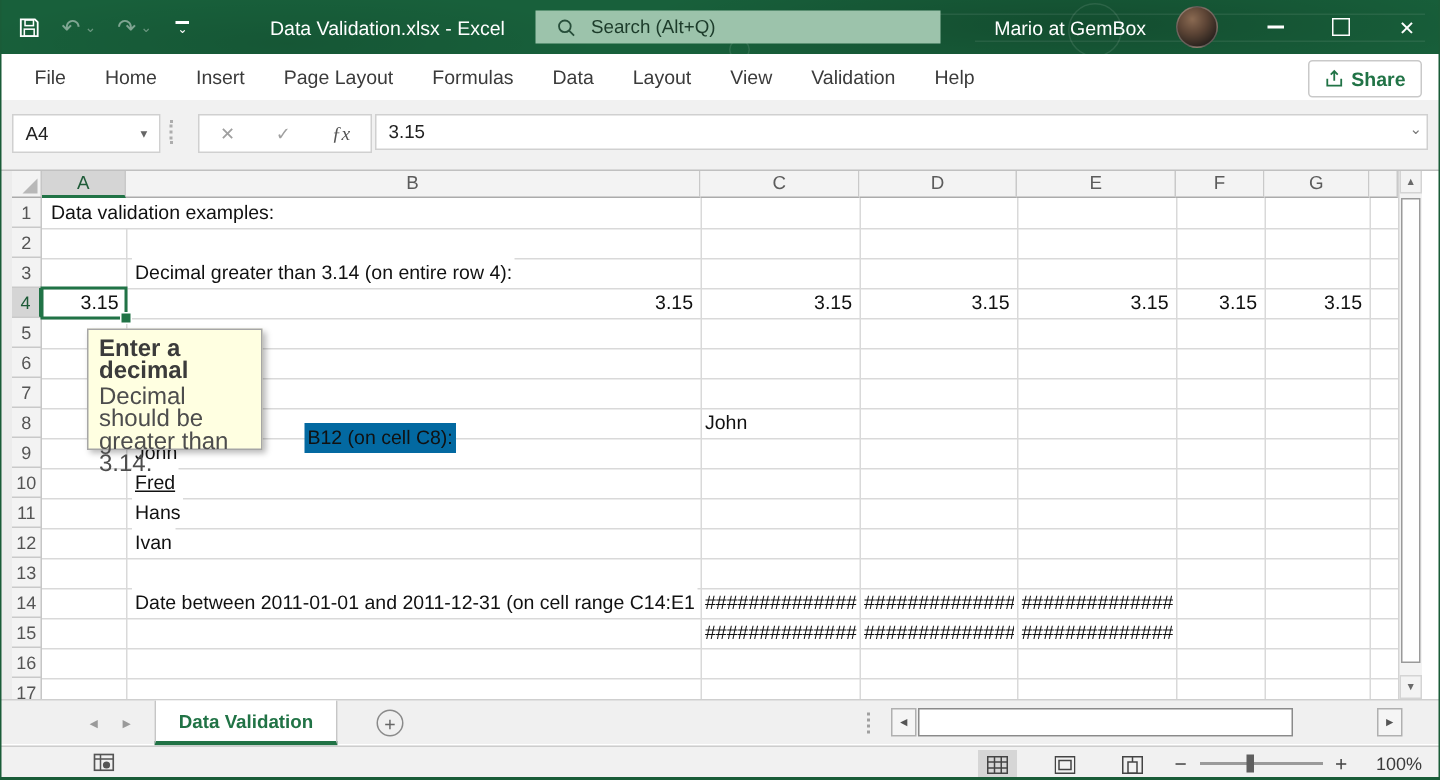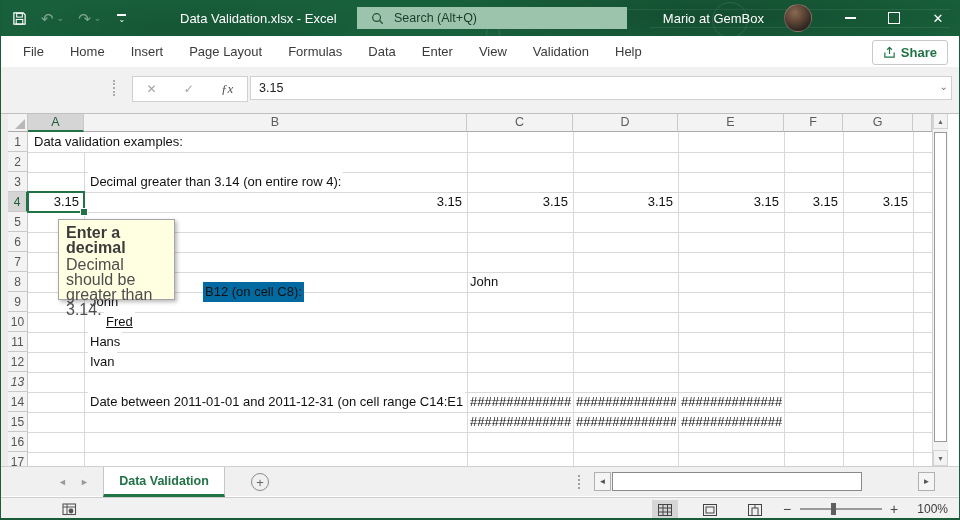--- a/index.html
+++ b/index.html
@@ -201,35 +201,39 @@
   </div>
 
   <div class="ribbon">
     <div class="rtabs" id="rtabs">
         <div class="rtab">File</div>
         <div class="rtab">Home</div>
         <div class="rtab">Insert</div>
         <div class="rtab">Page Layout</div>
         <div class="rtab">Formulas</div>
         <div class="rtab">Data</div>
-        <div class="rtab">Enter</div>
+        <div class="rtab">Layout</div>
         <div class="rtab">View</div>
         <div class="rtab">Validation</div>
         <div class="rtab">Help</div>
       </div>
     <div class="share-btn">
       <svg width="13" height="13" viewBox="0 0 14 14">
         <path d="M2 7 v5 h10 v-5" fill="none" stroke="#217346" stroke-width="1.3"></path>
         <path d="M7 8.5 V1.8 M4.5 4 L7 1.5 L9.5 4" fill="none" stroke="#217346" stroke-width="1.3"></path>
       </svg>
       <span>Share</span>
     </div>
   </div>
 
   <div class="fbar">
+    <div class="namebox">
+      <span class="nb-text">A4</span>
+      <span class="nb-arrow">▾</span>
+    </div>
     <div class="fdots"></div>
     <div class="fxgroup">
       <span class="fx-x">✕</span>
       <span class="fx-check">✓</span>
       <span class="fx-fx">ƒx</span>
     </div>
     <div class="finput">
       <span>3.15</span>
     </div>
     <div class="fexpand">⌄</div>
@@ -265,21 +269,21 @@
       <div class="rowhead" style="top: 59px; height: 20px;">3</div>
       <div class="rowhead sel" style="top: 79px; height: 20px;">4</div>
       <div class="rowhead" style="top: 99px; height: 20px;">5</div>
       <div class="rowhead" style="top: 119px; height: 20px;">6</div>
       <div class="rowhead" style="top: 139px; height: 20px;">7</div>
       <div class="rowhead" style="top: 159px; height: 20px;">8</div>
       <div class="rowhead" style="top: 179px; height: 20px;">9</div>
       <div class="rowhead" style="top: 199px; height: 20px;">10</div>
       <div class="rowhead" style="top: 219px; height: 20px;">11</div>
       <div class="rowhead" style="top: 239px; height: 20px;">12</div>
-      <div class="rowhead" style="top: 259px; height: 20px; font-style: italic;">13</div>
+      <div class="rowhead" style="top: 259px; height: 20px;">13</div>
       <div class="rowhead" style="top: 279px; height: 20px;">14</div>
       <div class="rowhead" style="top: 299px; height: 20px;">15</div>
       <div class="rowhead" style="top: 319px; height: 20px;">16</div>
       <div class="rowhead" style="top: 339px; height: 20px;">17</div>
       <div class="vline" style="left: 84px;"></div>
       <div class="vline" style="left: 467px;"></div>
       <div class="vline" style="left: 573px;"></div>
       <div class="vline" style="left: 678px;"></div>
       <div class="vline" style="left: 784px;"></div>
       <div class="vline" style="left: 843px;"></div>
@@ -305,21 +309,21 @@
       <div class="celltext" style="top: 79px; left: 29px; width: 50px; text-align: right;">3.15</div>
       <div class="celltext" style="top: 79px; left: 85px; width: 377px; text-align: right;">3.15</div>
       <div class="celltext" style="top: 79px; left: 468px; width: 100px; text-align: right;">3.15</div>
       <div class="celltext" style="top: 79px; left: 574px; width: 99px; text-align: right;">3.15</div>
       <div class="celltext" style="top: 79px; left: 679px; width: 100px; text-align: right;">3.15</div>
       <div class="celltext" style="top: 79px; left: 785px; width: 53px; text-align: right;">3.15</div>
       <div class="celltext" style="top: 79px; left: 844px; width: 64px; text-align: right;">3.15</div>
       <div class="celltext" style="top: 169px; left: 178px; background: #0369a1; padding: 0px 2px; margin-left: 25px;">B12 (on cell C8):</div>
       <div class="celltext" style="top: 159px; left: 470px; width: 101px; overflow: hidden;">John</div>
       <div class="celltext" style="top: 179px; left: 88px; background: rgb(255, 255, 255); padding: 0px 2px;">John</div>
-      <div class="celltext" style="top: 199px; left: 104px; background: rgb(255, 255, 255); padding: 0px 2px; text-decoration: underline;">Fred</div>
+      <div class="celltext" style="top: 199px; left: 88px; background: rgb(255, 255, 255); padding: 0px 2px; text-decoration: underline;">Fred</div>
       <div class="celltext" style="top: 219px; left: 88px; background: rgb(255, 255, 255); padding: 0px 2px;">Hans</div>
       <div class="celltext" style="top: 239px; left: 88px; background: rgb(255, 255, 255); padding: 0px 2px;">Ivan</div>
       <div class="celltext" style="top: 279px; left: 88px; background: rgb(255, 255, 255); padding: 0px 2px; max-width: 377px; overflow: hidden;">Date between 2011-01-01 and 2011-12-31 (on cell range C14:E1</div>
       <div class="celltext" style="top: 279px; left: 470px; width: 101px; overflow: hidden;">##############</div>
       <div class="celltext" style="top: 279px; left: 576px; width: 100px; overflow: hidden;">##############</div>
       <div class="celltext" style="top: 279px; left: 681px; width: 101px; overflow: hidden;">##############</div>
       <div class="celltext" style="top: 299px; left: 470px; width: 101px; overflow: hidden;">##############</div>
       <div class="celltext" style="top: 299px; left: 576px; width: 100px; overflow: hidden;">##############</div>
       <div class="celltext" style="top: 299px; left: 681px; width: 101px; overflow: hidden;">##############</div>
       <div class="sel-border" style="left: 27px; top: 78px; width: 54px; height: 18px;"></div>

